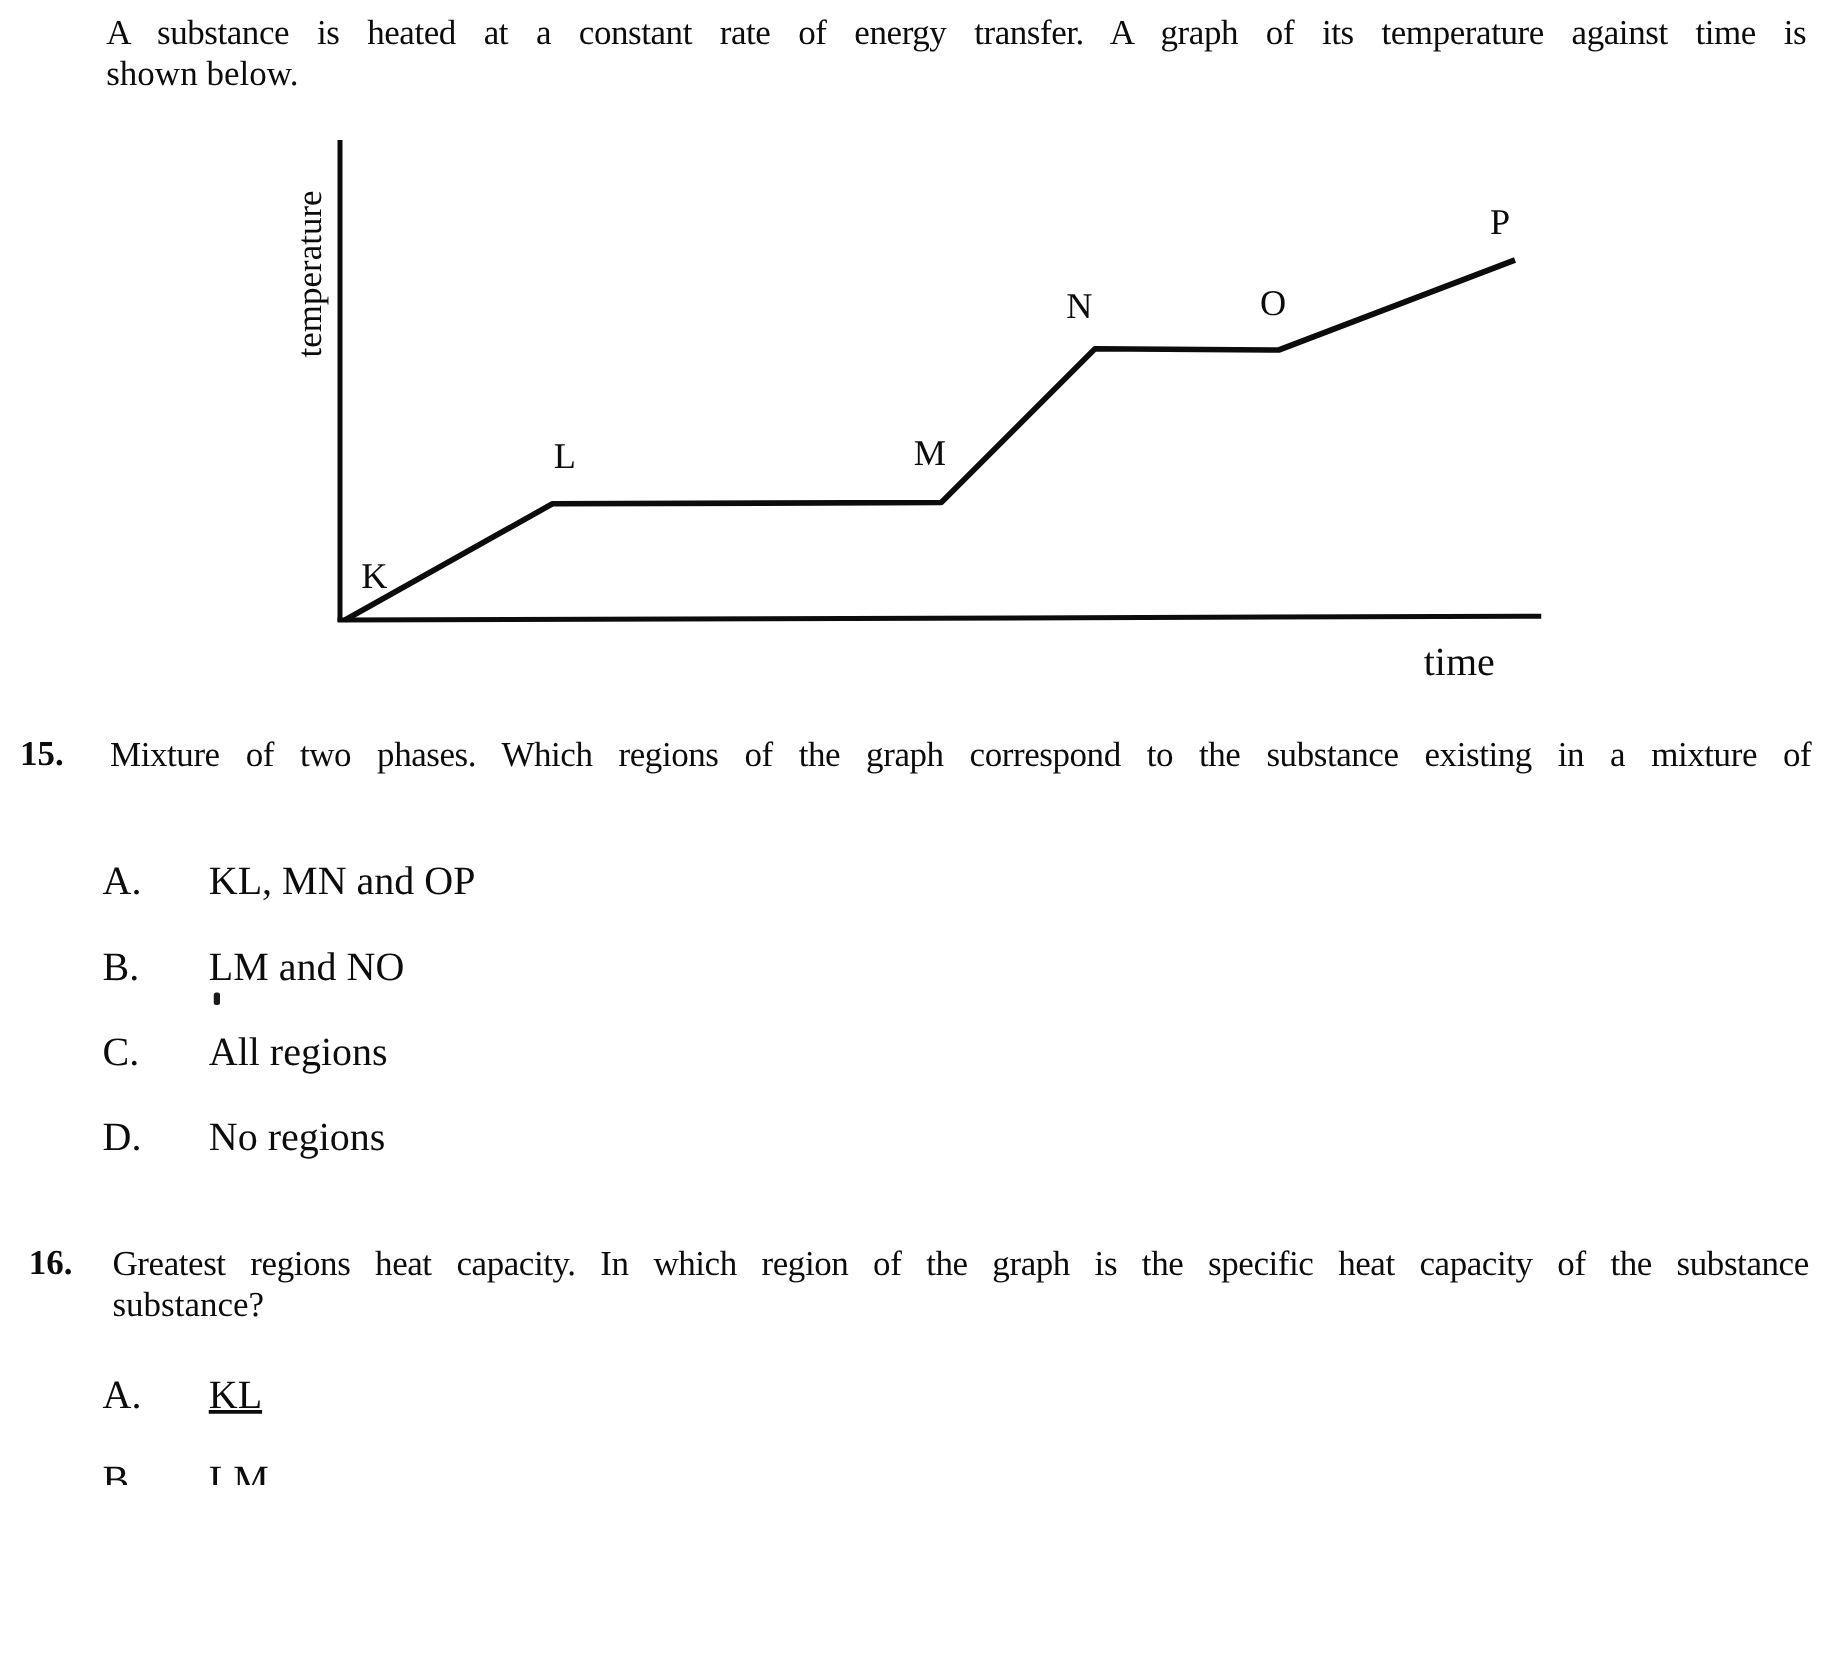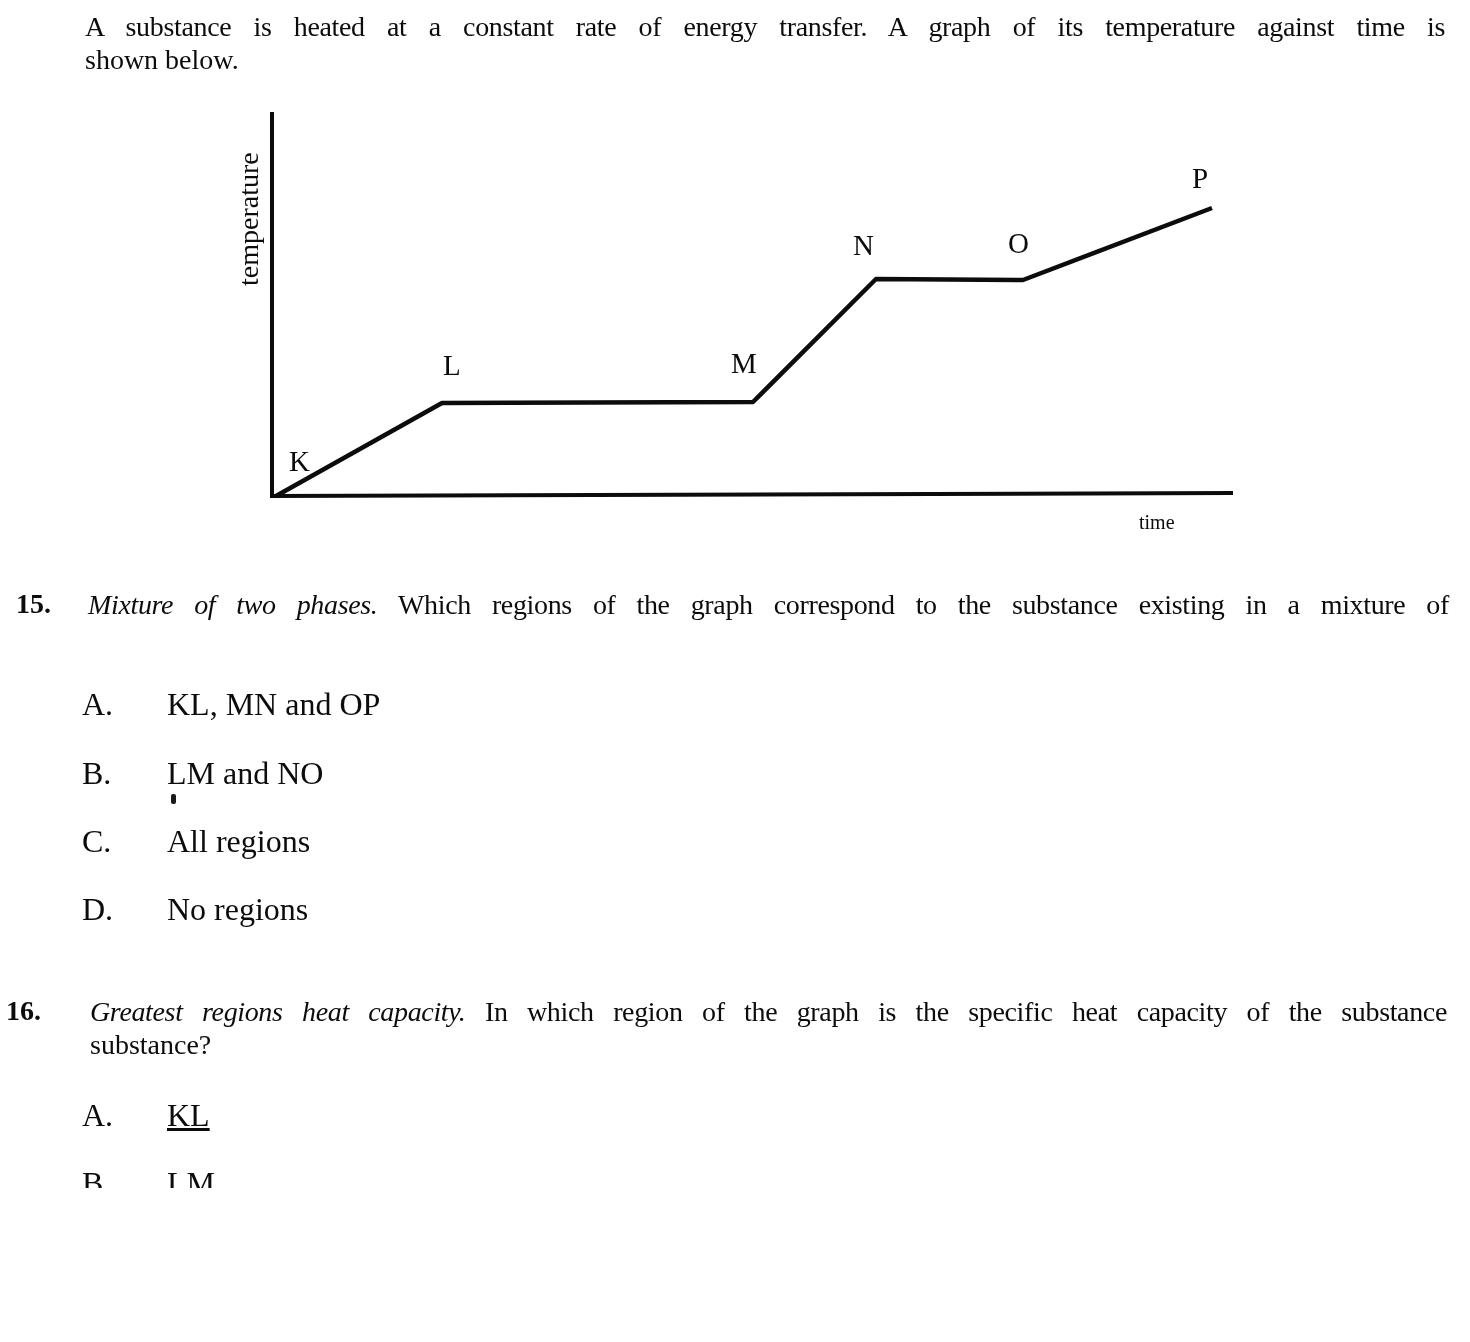--- a/index.html
+++ b/index.html
@@ -1,25 +1,25 @@
 <!DOCTYPE html>
 <html><head>
 <meta charset="utf-8">
 <style>
   html,body{margin:0;padding:0;background:#ffffff;}
   .page{position:relative;width:1470px;height:1188px;background:#ffffff;overflow:hidden;
         font-family:"Liberation Serif", serif;color:#0c0c0c;}
   .t{position:absolute;font-size:28px;line-height:33px;}
   .jline{text-align:justify;text-align-last:justify;letter-spacing:-0.35px;}
-  .ital{font-style:italic;}
+  .ital{}
   .qnum{position:absolute;font-size:28px;font-weight:bold;}
   .optrow{position:absolute;left:82px;font-size:32px;}
   .optletter{display:inline-block;min-width:85px;}
   .pt{position:absolute;font-size:29px;line-height:29px;}
-  .xlab{position:absolute;font-size:20px;}
+  .xlab{position:absolute;font-size:32px;}
   .ylab{position:absolute;left:233px;top:130px;height:156px;font-size:28px;
         writing-mode:vertical-rl;transform:rotate(180deg);}
   .gsvg{position:absolute;left:0;top:0;pointer-events:none;}
   .artifact{position:absolute;left:171px;top:794px;width:5px;height:10px;background:#1a1a1a;border-radius:2px;}
 </style>
 </head>
 <body>
 
 <div class="page">
 
@@ -60,21 +60,21 @@
   </div>
   <div class="optrow" style="top:823px;">
     <span class="optletter">C.</span><span>All regions</span>
   </div>
   <div class="optrow" style="top:891px;">
     <span class="optletter">D.</span><span>No regions</span>
   </div>
 
   <div class="artifact"></div>
 
-  <div class="qnum" style="left:6px;top:995px;">16.</div>
+  <div class="qnum" style="left:23px;top:995px;">16.</div>
   <div class="t" style="left:90px;top:995px;width:1357px;">
     <div class="jline">
       <span class="ital">Greatest regions heat capacity.</span>
       <span>In which region of the graph is the specific heat capacity of the substance</span>
     </div>
     <div>substance?</div>
   </div>
 
   <div class="optrow" style="top:1097px;text-decoration:underline;">
     <span class="optletter">A.</span><span>KL</span>

